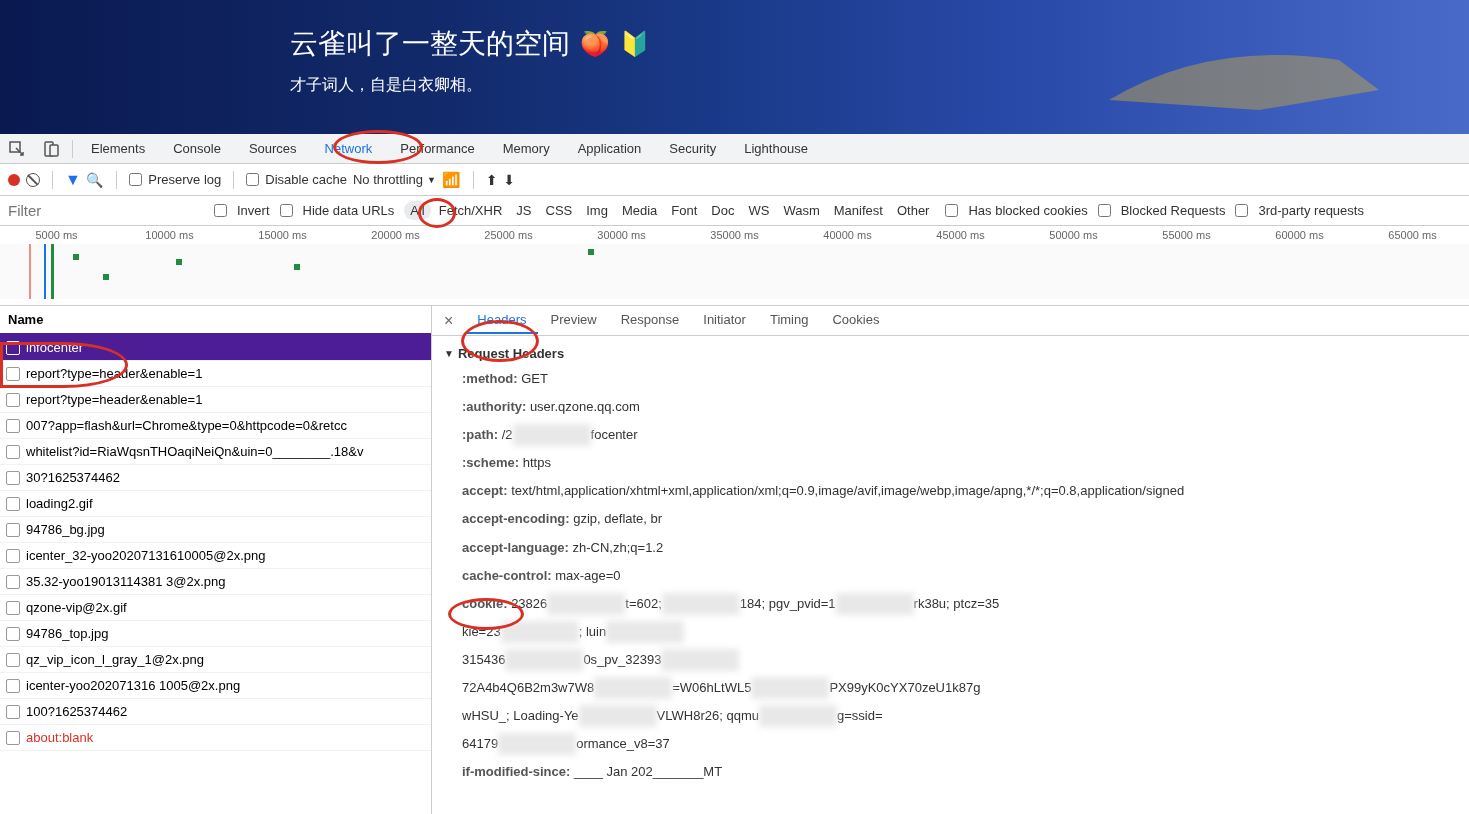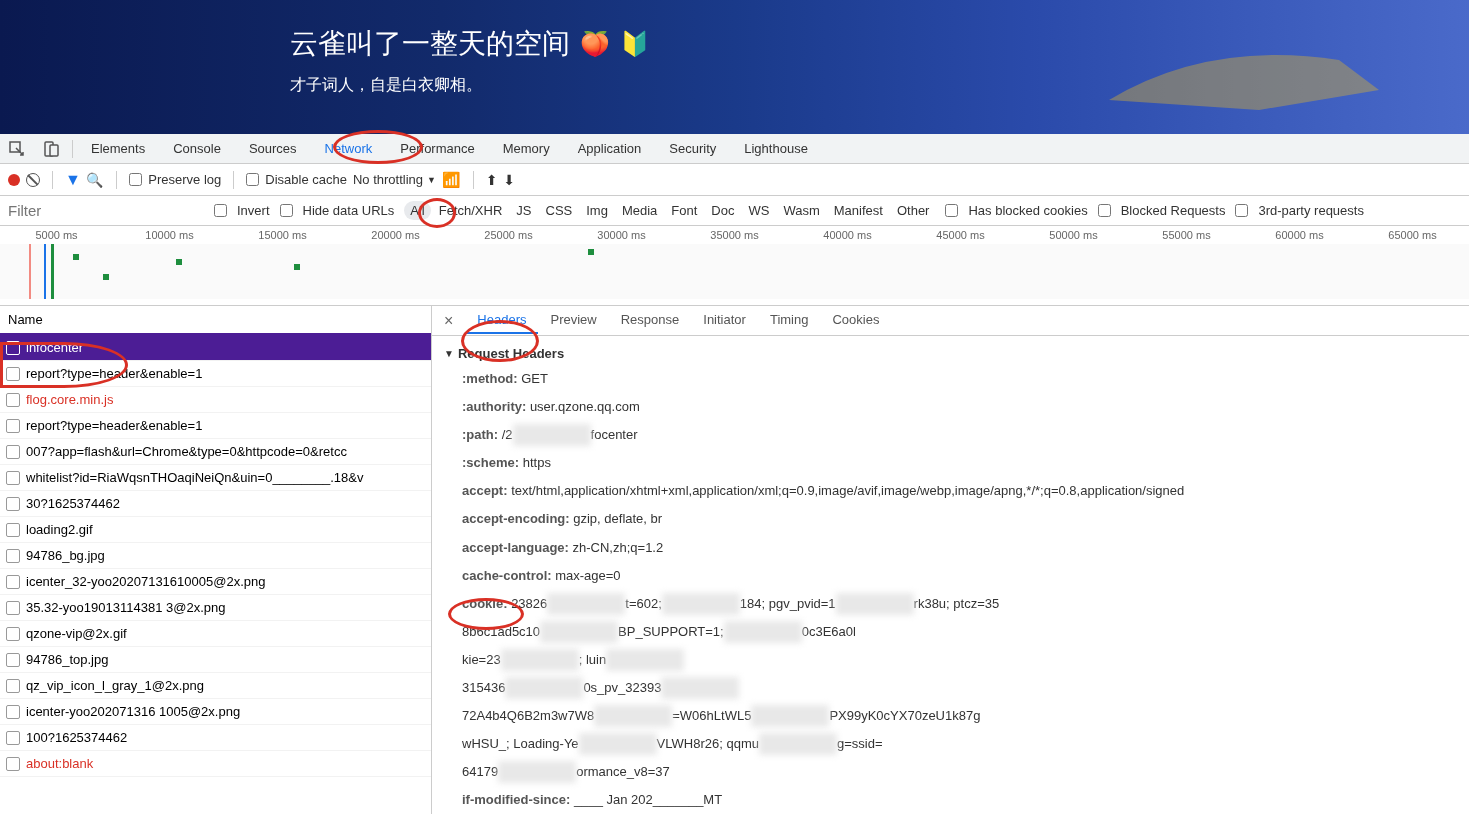--- a/index.html
+++ b/index.html
@@ -56,21 +56,21 @@
 }
 .time-labels { display: flex; font-size: 11px; color: #666; padding: 3px 0; }
 .time-labels span { flex: 1; text-align: center; }
 .tl-marks { height: 55px; position: relative; background: #fafafa; }
 .tl-bar { position: absolute; top: 0; bottom: 0; width: 2px; }
 
 .main-split { display: flex; height: 538px; }
 .request-list {
   width: 432px; border-right: 1px solid #ccc; overflow-y: auto; font-size: 13px;
 }
-.list-header { padding: 6px 8px; font-weight: normal; border-bottom: 2px solid #4c1d95; }
+.list-header { padding: 6px 8px; font-weight: bold; border-bottom: 2px solid #4c1d95; }
 .list-row {
   display: flex; align-items: center; padding: 4px 6px; height: 26px;
   border-bottom: 1px solid #f2f2f2; cursor: pointer; white-space: nowrap; overflow: hidden;
 }
 .list-row.selected { background: #4c1d95; color: #fff; }
 .list-row.error { color: #d93025; }
 .file-icon { width: 14px; height: 14px; margin-right: 6px; display: inline-block; border: 1px solid #999; border-radius: 2px; flex-shrink: 0; }
 .list-row.selected .file-icon { border-color: #fff; }
 
 .detail-panel { flex: 1; display: flex; flex-direction: column; overflow: hidden; }
@@ -225,24 +225,20 @@
     <div class="list-header">Name</div>
     <div id="req-rows">
         <div class="list-row selected">
           <span class="file-icon"></span>
           <span>infocenter</span>
         </div>
         <div class="list-row">
           <span class="file-icon"></span>
           <span>report?type=header&amp;enable=1</span>
         </div>
-        <div class="list-row error">
-          <span class="file-icon"></span>
-          <span>flog.core.min.js</span>
-        </div>
         <div class="list-row">
           <span class="file-icon"></span>
           <span>report?type=header&amp;enable=1</span>
         </div>
         <div class="list-row">
           <span class="file-icon"></span>
           <span>007?app=flash&amp;url=Chrome&amp;type=0&amp;httpcode=0&amp;retcc</span>
         </div>
         <div class="list-row">
           <span class="file-icon"></span>
@@ -314,21 +310,20 @@
       <div id="hdr-rows">
           <div class="hdr-row"><span class="hdr-key">:method: </span><span><span>GET</span></span></div>
           <div class="hdr-row"><span class="hdr-key">:authority: </span><span><span>user.qzone.qq.com</span></span></div>
           <div class="hdr-row"><span class="hdr-key">:path: </span><span><span>/2</span><span class="blurred">xxxxxxxxxxxx</span><span>focenter</span></span></div>
           <div class="hdr-row"><span class="hdr-key">:scheme: </span><span><span>https</span></span></div>
           <div class="hdr-row"><span class="hdr-key">accept: </span><span><span>text/html,application/xhtml+xml,application/xml;q=0.9,image/avif,image/webp,image/apng,*/*;q=0.8,application/signed</span></span></div>
           <div class="hdr-row"><span class="hdr-key">accept-encoding: </span><span><span>gzip, deflate, br</span></span></div>
           <div class="hdr-row"><span class="hdr-key">accept-language: </span><span><span>zh-CN,zh;q=1.2</span></span></div>
           <div class="hdr-row"><span class="hdr-key">cache-control: </span><span><span>max-age=0</span></span></div>
           <div class="hdr-row"><span class="hdr-key">cookie: </span><span><span>23826</span><span class="blurred">xxxxxxxxxxxx</span><span>t=602;</span><span class="blurred">xxxxxxxxxxxx</span><span>184; pgv_pvid=1</span><span class="blurred">xxxxxxxxxxxx</span><span>rk38u; ptcz=35</span></span></div>
-          <div class="hdr-row"><span><span>8b6c1ad5c10</span><span class="blurred">xxxxxxxxxxxx</span><span>BP_SUPPORT=1;</span><span class="blurred">xxxxxxxxxxxx</span><span>0c3E6a0l</span></span></div>
           <div class="hdr-row"><span><span>kie=23</span><span class="blurred">xxxxxxxxxxxx</span><span>; luin</span><span class="blurred">xxxxxxxxxxxx</span></span></div>
           <div class="hdr-row"><span><span>315436</span><span class="blurred">xxxxxxxxxxxx</span><span>0s_pv_32393</span><span class="blurred">xxxxxxxxxxxx</span></span></div>
           <div class="hdr-row"><span><span>72A4b4Q6B2m3w7W8</span><span class="blurred">xxxxxxxxxxxx</span><span>=W06hLtWL5</span><span class="blurred">xxxxxxxxxxxx</span><span>PX99yK0cYX70zeU1k87g</span></span></div>
           <div class="hdr-row"><span><span>wHSU_; Loading-Ye</span><span class="blurred">xxxxxxxxxxxx</span><span>VLWH8r26; qqmu</span><span class="blurred">xxxxxxxxxxxx</span><span>g=ssid=</span></span></div>
           <div class="hdr-row"><span><span>64179</span><span class="blurred">xxxxxxxxxxxx</span><span>ormance_v8=37</span></span></div>
           <div class="hdr-row"><span class="hdr-key">if-modified-since: </span><span><span>____ Jan 202_______MT</span></span></div>
         </div>
     </div>
   </div>
 </div>

